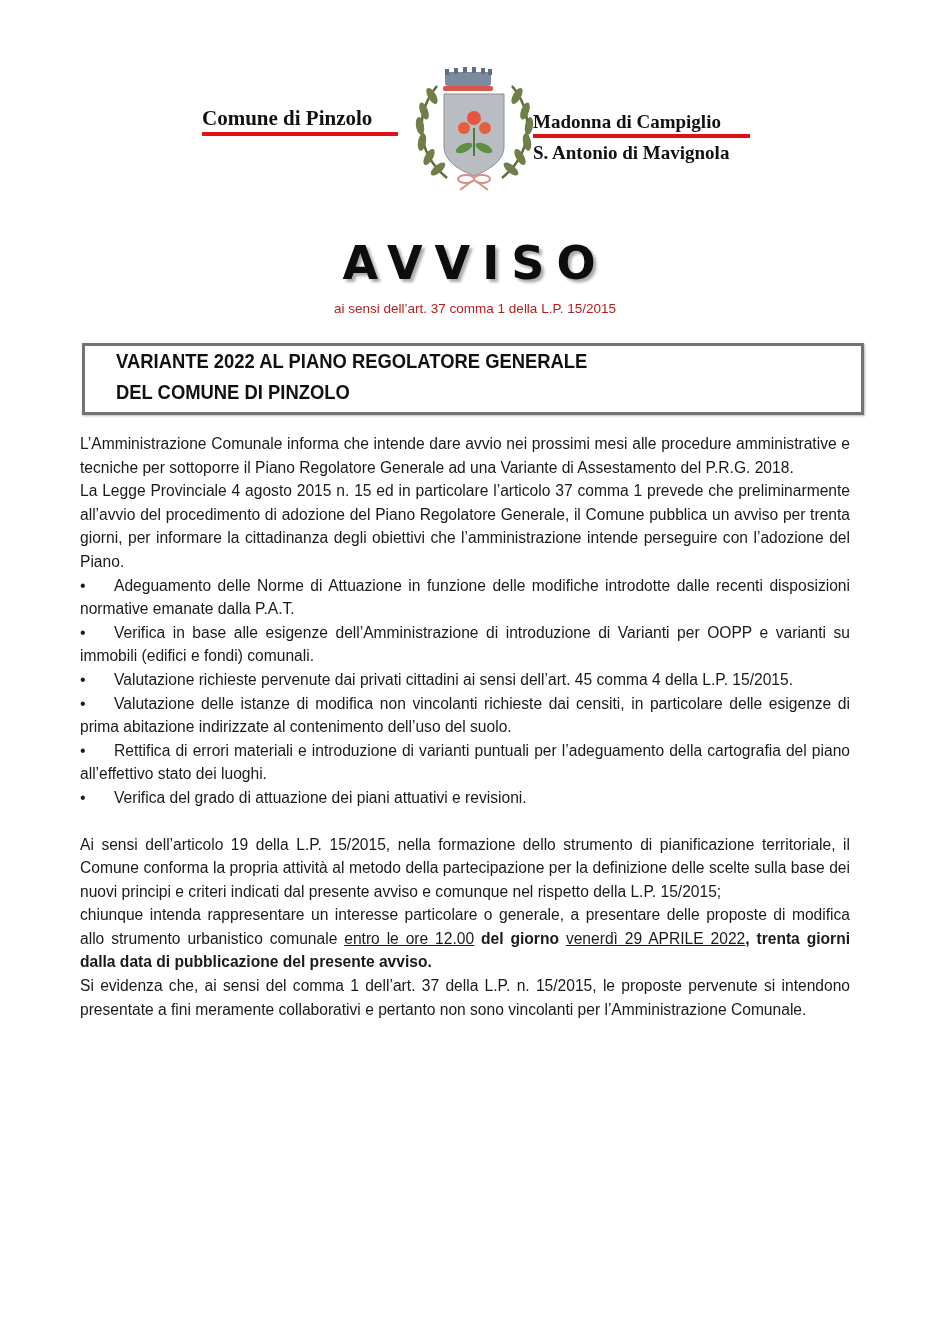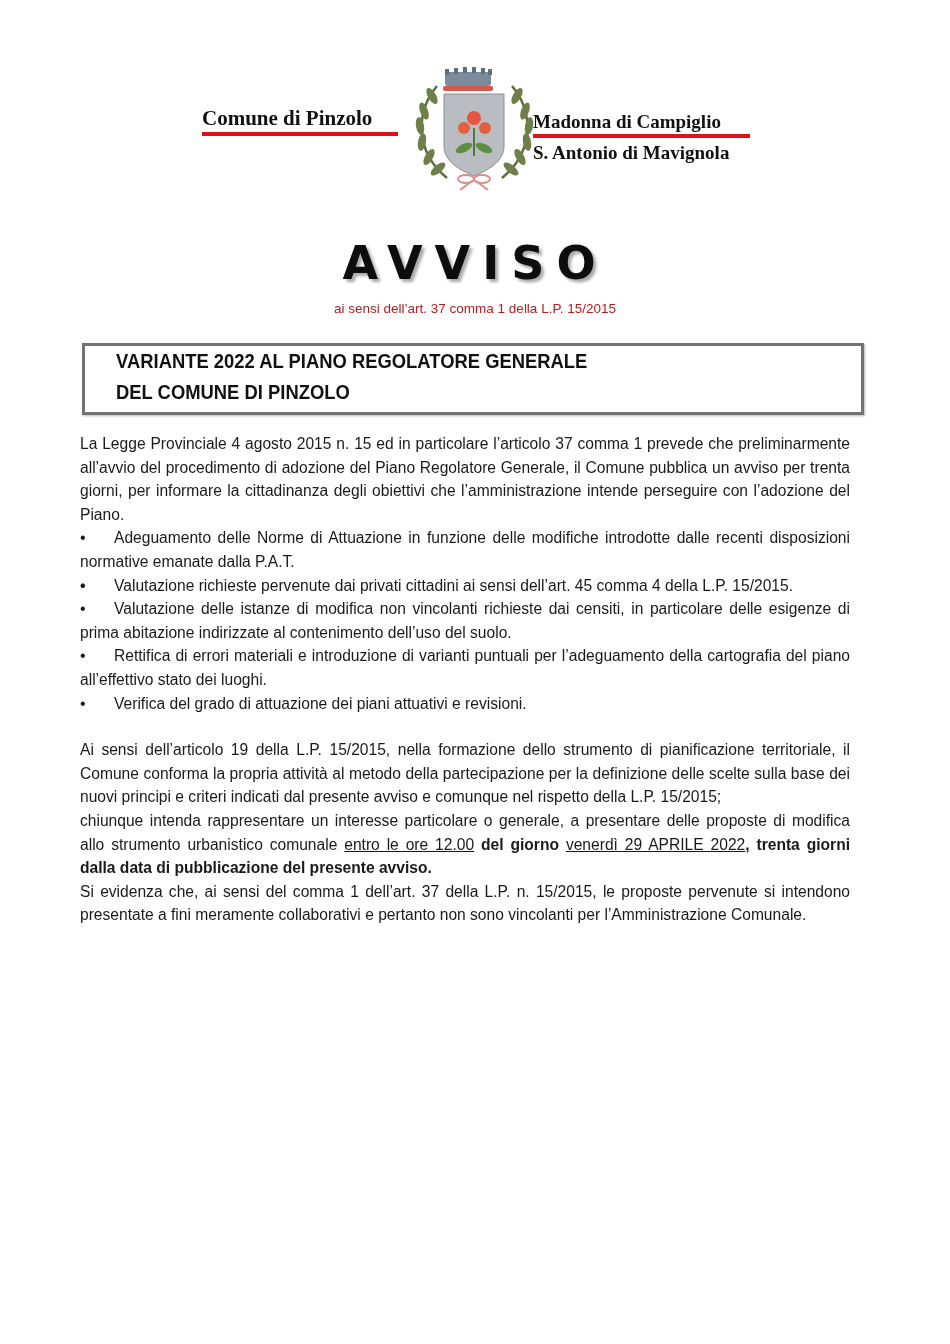--- a/index.html
+++ b/index.html
@@ -109,24 +109,25 @@
 
 <div class="avviso-title">AVVISO</div>
 <div class="avviso-sub">ai sensi dell’art. 37 comma 1 della L.P. 15/2015</div>
 
 <div class="titlebox">
   <div>VARIANTE 2022 AL PIANO REGOLATORE GENERALE</div>
   <div>DEL COMUNE DI PINZOLO</div>
 </div>
 
 <div class="body">
+  <p>L’Amministrazione Comunale informa che intende dare avvio nei prossimi mesi alle procedure amministrative e tecniche per sottoporre il Piano Regolatore Generale ad una Variante di Assestamento del P.R.G. 2018.</p>
   <p>La Legge Provinciale 4 agosto 2015 n. 15 ed in particolare l’articolo 37 comma 1 prevede che preliminarmente all’avvio del procedimento di adozione del Piano Regolatore Generale, il Comune pubblica un avviso per trenta giorni, per informare la cittadinanza degli obiettivi che l’amministrazione intende perseguire con l’adozione del Piano.</p>
   <ul>
     <li><span class="bullet">•</span><span>Adeguamento delle Norme di Attuazione in funzione delle modifiche introdotte dalle recenti disposizioni normative emanate dalla P.A.T.</span></li>
-    <li><span class="bullet">•</span></li>
+    <li><span class="bullet">•</span><span>Verifica in base alle esigenze dell’Amministrazione di introduzione di Varianti per OOPP e varianti su immobili (edifici e fondi) comunali.</span></li>
     <li><span class="bullet">•</span><span>Valutazione richieste pervenute dai privati cittadini ai sensi dell’art. 45 comma 4 della L.P. 15/2015.</span></li>
     <li><span class="bullet">•</span><span>Valutazione delle istanze di modifica non vincolanti richieste dai censiti, in particolare delle esigenze di prima abitazione indirizzate al contenimento dell’uso del suolo.</span></li>
     <li><span class="bullet">•</span><span>Rettifica di errori materiali e introduzione di varianti puntuali per l’adeguamento della cartografia del piano all’effettivo stato dei luoghi.</span></li>
     <li><span class="bullet">•</span><span>Verifica del grado di attuazione dei piani attuativi e revisioni.</span></li>
   </ul>
   <div class="spacer"></div>
   <p>Ai sensi dell’articolo 19 della L.P. 15/2015, nella formazione dello strumento di pianificazione territoriale, il Comune conforma la propria attività al metodo della partecipazione per la definizione delle scelte sulla base dei nuovi principi e criteri indicati dal presente avviso e comunque nel rispetto della L.P. 15/2015;</p>
   <p><span>chiunque intenda rappresentare un interesse particolare o generale, a presentare delle proposte di modifica allo strumento urbanistico comunale </span><span class="bu">entro le ore 12.00</span><span class="b"> del giorno </span><span class="bu">venerdì 29 APRILE 2022</span><span class="b">, trenta giorni dalla data di pubblicazione del presente avviso.</span></p>
   <p>Si evidenza che, ai sensi del comma 1 dell’art. 37 della L.P. n. 15/2015, le proposte pervenute si intendono presentate a fini meramente collaborativi e pertanto non sono vincolanti per l’Amministrazione Comunale.</p>
 </div>

